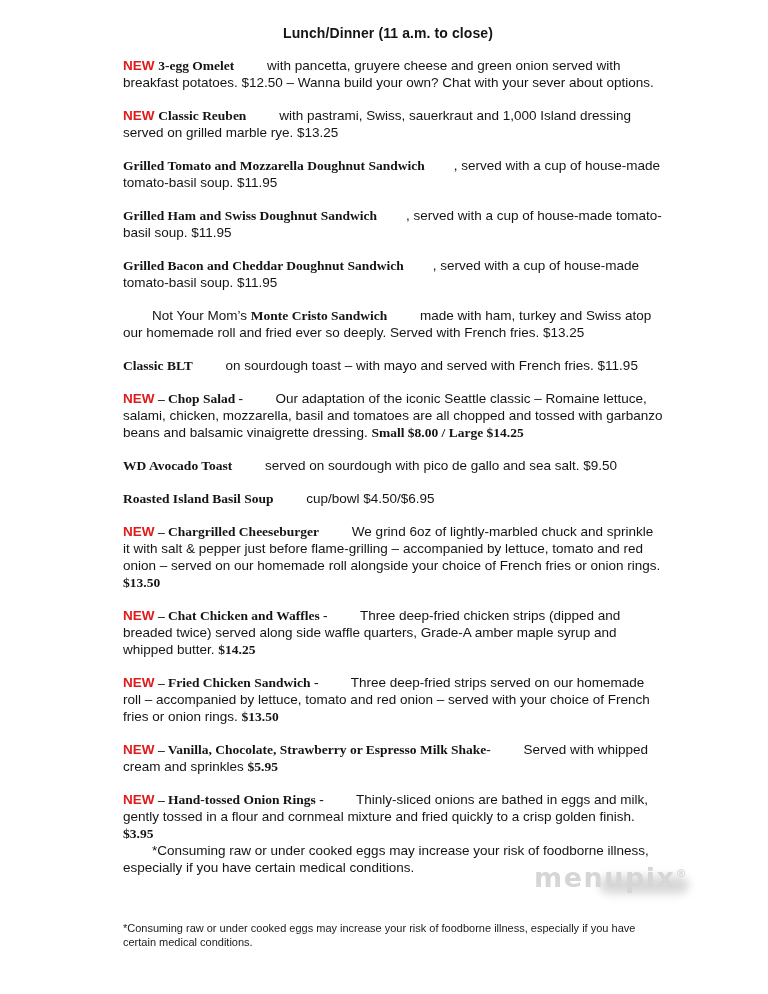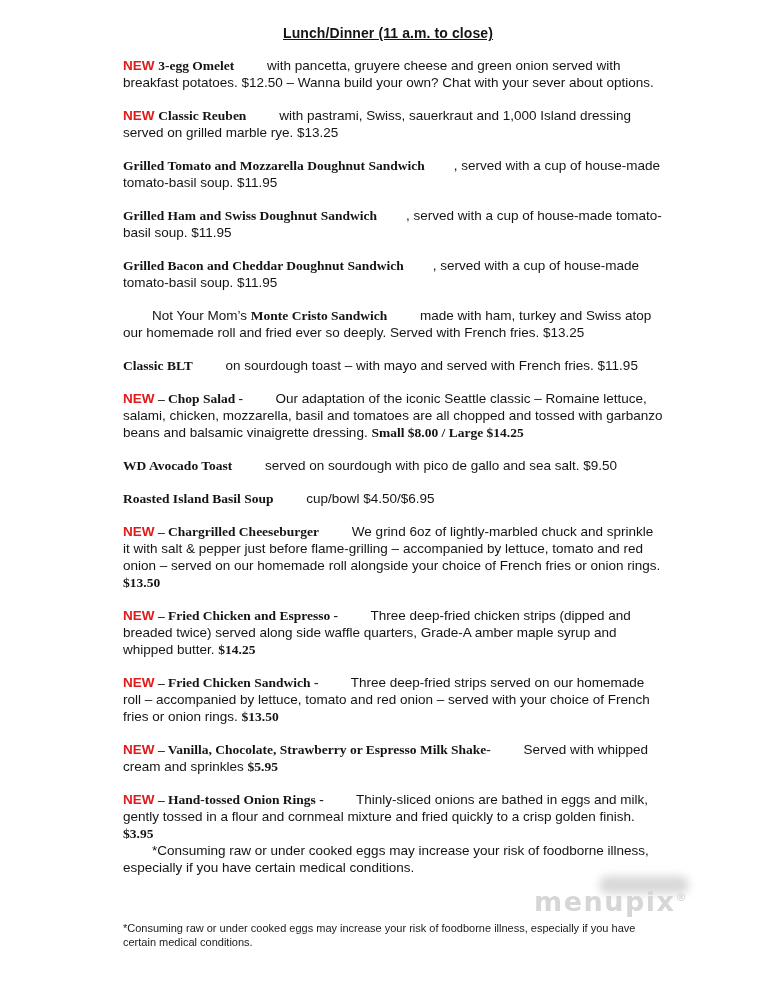--- a/index.html
+++ b/index.html
@@ -21,21 +21,20 @@
   }
   .menu-title {
     position: absolute;
     top: 25px;
     left: 118px;
     width: 540px;
     text-align: center;
     font-size: 14px;
     font-weight: bold;
     letter-spacing: 0.1px;
-    text-decoration: underline;
   }
   .menu-items {
     position: absolute;
     top: 57px;
     left: 123px;
     width: 540px;
   }
   .menu-item {
     margin: 0 0 16px 0;
     font-size: 13.5px;
@@ -58,21 +57,21 @@
     left: 123px;
     top: 922px;
     width: 532px;
     font-size: 11px;
     line-height: 13.5px;
     color: #1a1a1a;
   }
   .watermark {
     position: absolute;
     left: 534px;
-    top: 886px;
+    top: 862px;
     font-family: "DejaVu Sans", sans-serif;
     font-size: 27px;
     font-weight: bold;
     color: var(--wm-color, #d6d6d6);
     letter-spacing: 1.5px;
     user-select: none;
   }
   .watermark sup {
     font-size: 11px;
     vertical-align: super;
@@ -101,21 +100,21 @@
       <p class="menu-item"><span class="seg-new">NEW </span><span class="seg-bold">Classic Reuben</span><span class="seg-normal"> with pastrami, Swiss, sauerkraut and 1,000 Island dressing served on grilled marble rye. $13.25</span></p>
       <p class="menu-item"><span class="seg-bold">Grilled Tomato and Mozzarella Doughnut Sandwich</span><span class="seg-normal">, served with a cup of house-made tomato-basil soup. $11.95</span></p>
       <p class="menu-item"><span class="seg-bold">Grilled Ham and Swiss Doughnut Sandwich</span><span class="seg-normal">, served with a cup of house-made tomato-basil soup. $11.95</span></p>
       <p class="menu-item"><span class="seg-bold">Grilled Bacon and Cheddar Doughnut Sandwich</span><span class="seg-normal">, served with a cup of house-made tomato-basil soup. $11.95</span></p>
       <p class="menu-item"><span class="seg-normal">Not Your Mom’s </span><span class="seg-bold">Monte Cristo Sandwich</span><span class="seg-normal"> made with ham, turkey and Swiss atop our homemade roll and fried ever so deeply. Served with French fries. $13.25</span></p>
       <p class="menu-item"><span class="seg-bold">Classic BLT</span><span class="seg-normal"> on sourdough toast – with mayo and served with French fries. $11.95</span></p>
       <p class="menu-item"><span class="seg-new">NEW</span><span class="seg-bold"> – </span><span class="seg-bold">Chop Salad - </span><span class="seg-normal">Our adaptation of the iconic Seattle classic – Romaine lettuce, salami, chicken, mozzarella, basil and tomatoes are all chopped and tossed with garbanzo beans and balsamic vinaigrette dressing. </span><span class="seg-bold">Small $8.00 / Large $14.25</span></p>
       <p class="menu-item"><span class="seg-bold">WD Avocado Toast</span><span class="seg-normal"> served on sourdough with pico de gallo and sea salt. $9.50</span></p>
       <p class="menu-item"><span class="seg-bold">Roasted Island Basil Soup</span><span class="seg-normal"> cup/bowl $4.50/$6.95</span></p>
       <p class="menu-item"><span class="seg-new">NEW</span><span class="seg-bold"> – </span><span class="seg-bold">Chargrilled Cheeseburger</span><span class="seg-normal"> We grind 6oz of lightly-marbled chuck and sprinkle it with salt &amp; pepper just before flame-grilling – accompanied by lettuce, tomato and red onion – served on our homemade roll alongside your choice of French fries or onion rings. </span><span class="seg-bold">$13.50</span></p>
-      <p class="menu-item"><span class="seg-new">NEW</span><span class="seg-bold"> – </span><span class="seg-bold">Fried Chicken and Espresso - </span><span class="seg-normal">Three deep-fried chicken strips (dipped and breaded twice) served along side waffle quarters, Grade-A amber maple syrup and whipped butter. </span><span class="seg-bold">$14.25</span></p>
+      <p class="menu-item"><span class="seg-new">NEW</span><span class="seg-bold"> – </span><span class="seg-bold">Chat Chicken and Waffles - </span><span class="seg-normal">Three deep-fried chicken strips (dipped and breaded twice) served along side waffle quarters, Grade-A amber maple syrup and whipped butter. </span><span class="seg-bold">$14.25</span></p>
       <p class="menu-item"><span class="seg-new">NEW</span><span class="seg-bold"> – </span><span class="seg-bold">Fried Chicken Sandwich - </span><span class="seg-normal">Three deep-fried strips served on our homemade roll – accompanied by lettuce, tomato and red onion – served with your choice of French fries or onion rings. </span><span class="seg-bold">$13.50</span></p>
       <p class="menu-item"><span class="seg-new">NEW</span><span class="seg-bold"> – </span><span class="seg-bold">Vanilla, Chocolate, Strawberry or Espresso Milk Shake-</span><span class="seg-normal"> Served with whipped cream and sprinkles </span><span class="seg-bold">$5.95</span></p>
       <p class="menu-item"><span class="seg-new">NEW</span><span class="seg-bold"> – </span><span class="seg-bold">Hand-tossed Onion Rings - </span><span class="seg-normal">Thinly-sliced onions are bathed in eggs and milk, gently tossed in a flour and cornmeal mixture and fried quickly to a crisp golden finish. </span><span class="seg-bold">$3.95</span><br><span class="seg-normal">*Consuming raw or under cooked eggs may increase your risk of foodborne illness, especially if you have certain medical conditions.</span></p>
     </div>
 
   <div class="wm-smudge"></div>
 
   <div class="watermark"><span>menupix</span><sup>®</sup></div>
 
   <div class="footnote">*Consuming raw or under cooked eggs may increase your risk of foodborne illness, especially if you have certain medical conditions.</div>

